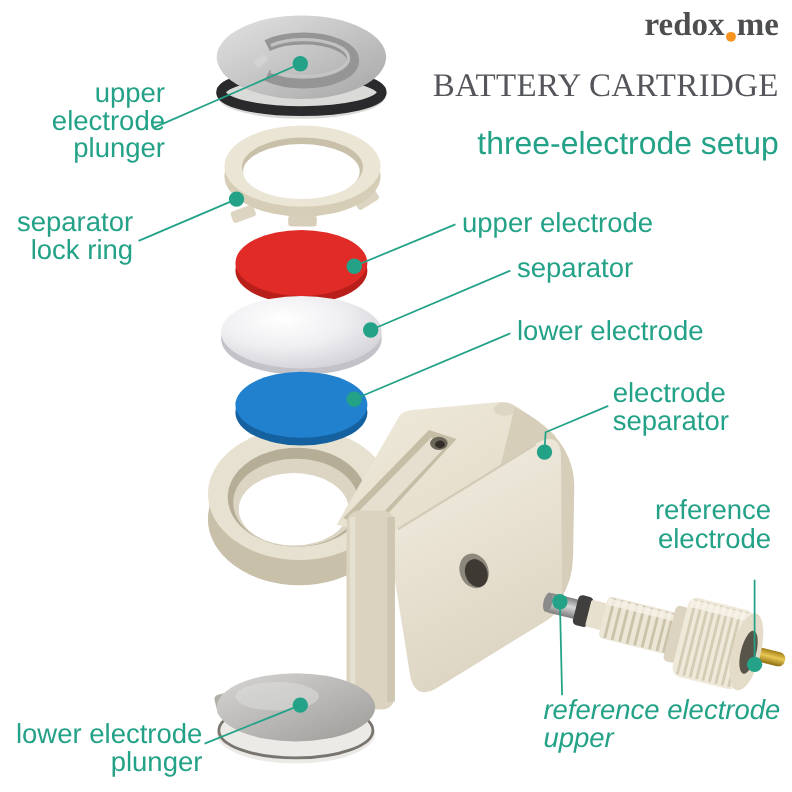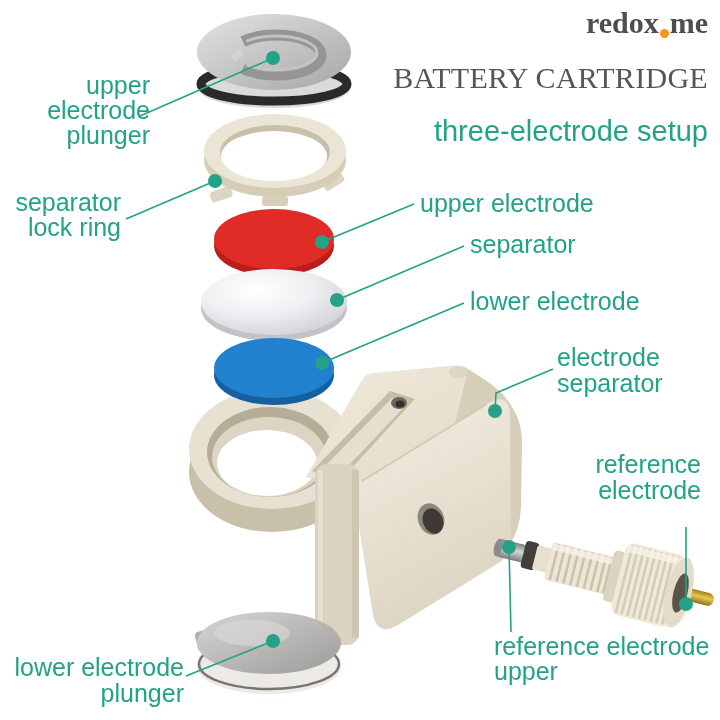--- a/index.html
+++ b/index.html
@@ -191,21 +191,21 @@
   <div class="lbl" style="left:557px;top:344px;line-height:26px;">
     <span>electrode</span>
     <span>separator</span>
   </div>
 
   <div class="lbl align-r" style="left:556px;top:451px;width:145px;line-height:26px;">
     <span>reference</span>
     <span>electrode</span>
   </div>
 
-  <div class="lbl" style="left:494px;top:634px;line-height:25px;">
+  <div class="lbl" style="left:494px;top:634px;line-height:25px;font-style:italic;">
     <span>reference electrode</span>
     <span>upper</span>
   </div>
 
   <div class="lbl align-r" style="left:0;top:654px;width:184px;line-height:26px;">
     <span>lower electrode</span>
     <span>plunger</span>
   </div>
 
 </div>

